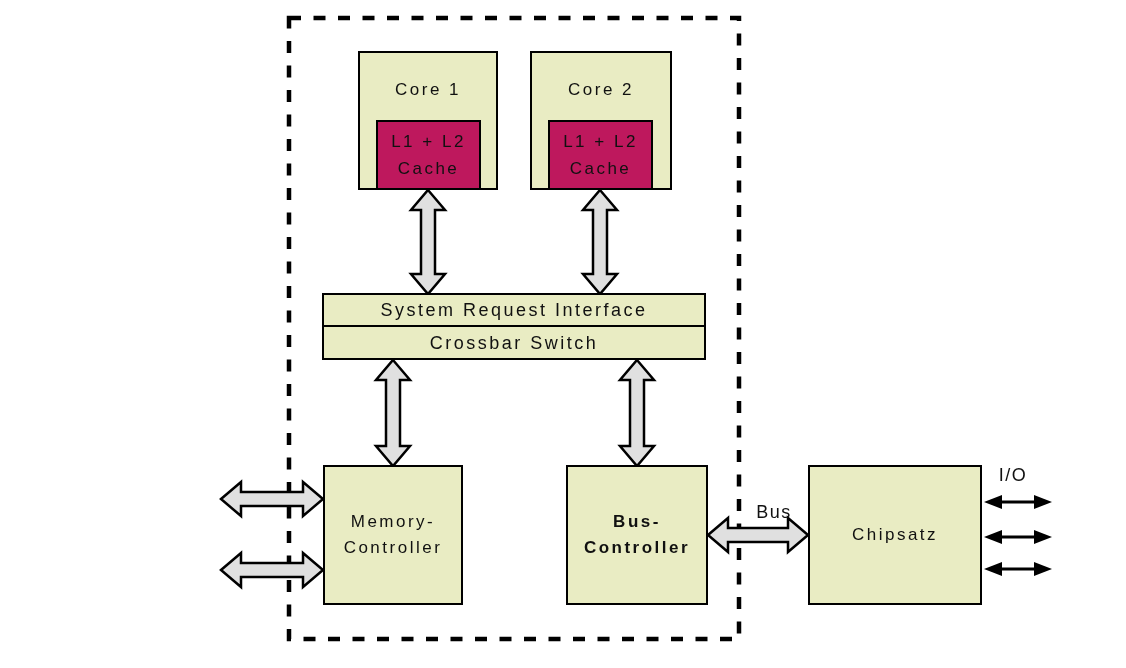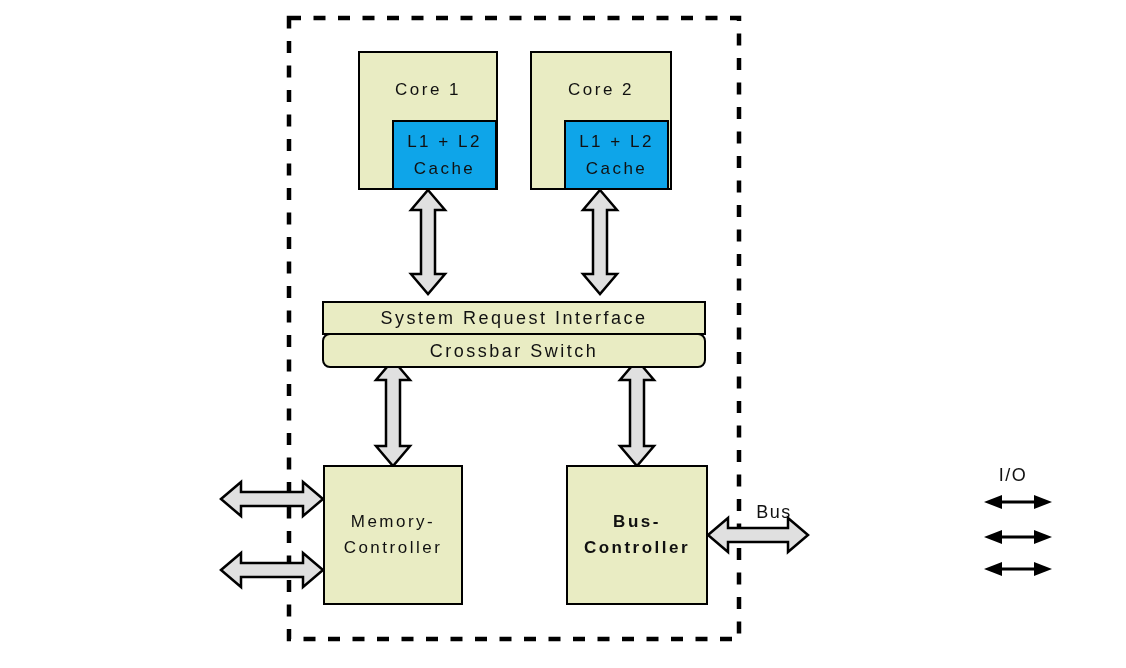--- a/index.html
+++ b/index.html
@@ -30,43 +30,41 @@
     letter-spacing: 2.5px;
     line-height: 26px;
     white-space: pre;
   }
   .box.multiline { flex-direction: column; }
   .core {
     align-items: flex-start;
     padding-top: 24px;
   }
   .cache {
-    background: #0ea5e9;
+    background: #be185d;
     line-height: 27px;
     z-index: 3;
-    margin-left: 16px;
   }
   .wide {
     font-size: 18px;
     letter-spacing: 2.5px;
-    margin-top: 8px;
   }
   .floating-label {
     position: absolute;
     font-size: 18px;
     letter-spacing: 1.5px;
     text-align: center;
     white-space: pre;
   }
   .core1  { left: 358px; top:  51px; width: 140px; height: 139px; }
   .core2  { left: 530px; top:  51px; width: 142px; height: 139px; }
   .cache1 { left: 376px; top: 120px; width: 105px; height:  70px; }
   .cache2 { left: 548px; top: 120px; width: 105px; height:  70px; }
   .sri      { left: 322px; top: 293px; width: 384px; height: 34px; }
-  .crossbar { left: 322px; top: 325px; width: 384px; height: 35px; border-radius: 8px; }
+  .crossbar { left: 322px; top: 325px; width: 384px; height: 35px; }
   .ram      { left:  81px; top: 465px; width: 140px; height: 140px; }
   .memctl   { left: 323px; top: 465px; width: 140px; height: 140px; }
   .busctl   { left: 566px; top: 465px; width: 142px; height: 140px; font-weight: bold; }
   .chipsatz { left: 808px; top: 465px; width: 174px; height: 140px; }
   .bus-label { left: 744px; top: 502px; width: 60px; }
   .io-label  { left: 988px; top: 465px; width: 50px; }
 </style>
 </head>
 <body>
 
@@ -128,17 +126,20 @@
   </div>
 
   <div class="box multiline memctl">
     <span>Memory-</span>
     <span>Controller</span>
   </div>
   <div class="box multiline busctl">
     <span>Bus-</span>
     <span>Controller</span>
   </div>
+  <div class="box chipsatz">
+    <span>Chipsatz</span>
+  </div>
 
   <div class="floating-label bus-label">Bus</div>
   <div class="floating-label io-label">I/O</div>
 
 </div>
 
 </body></html>

